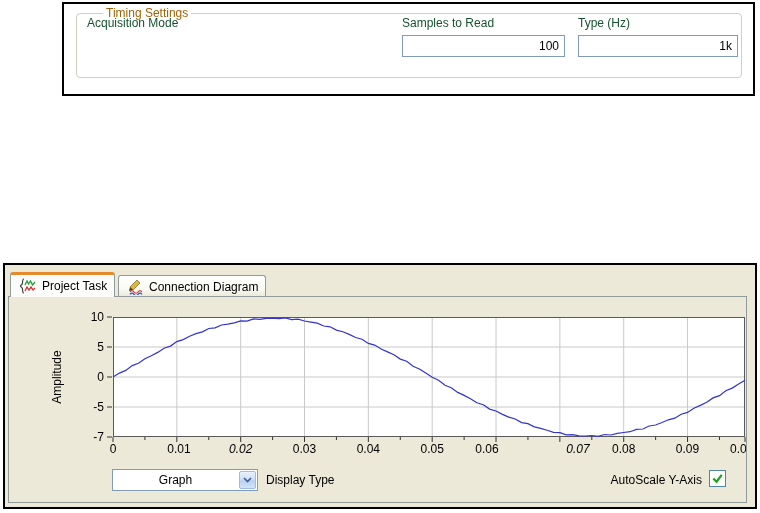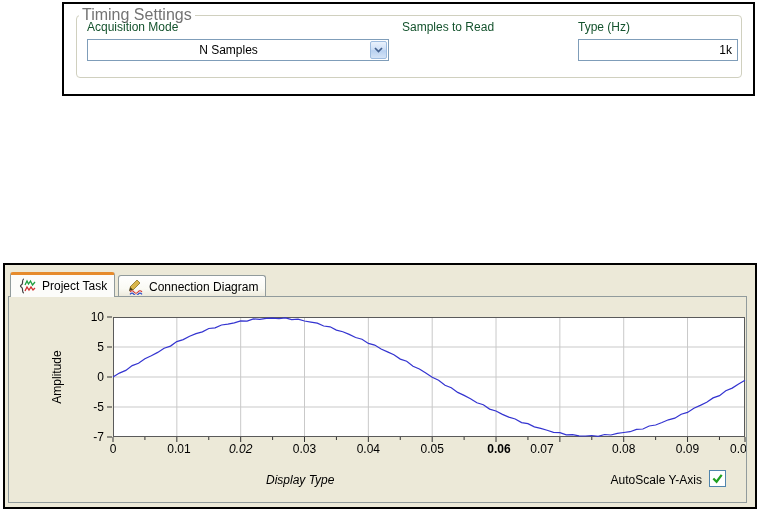--- a/index.html
+++ b/index.html
@@ -12,21 +12,21 @@
   
   .timing-panel{
     position:absolute;left:62px;top:2px;width:693px;height:94px;
     border:2px solid #000;background:#fff;box-sizing:border-box;
   }
   .groupbox{
     position:absolute;left:12px;top:2px;width:664px;height:70px;
     border:1px solid #d0d0bf;border-radius:4px;margin:0;padding:0;
   }
   .groupbox legend{
-    margin-left:2px;padding:0 3px;font-size:16px;color:#737373;
+    margin-left:26px;padding:0 3px;font-size:12px;color:#a16207;
   }
   .field{position:absolute;top:-4px;}
   .fld-label{display:block;margin-bottom:5px;color:#14532d;}
   .field-acq{left:10px;width:302px;}
   .field-samples{left:325px;width:163px;}
   .field-rate{left:501px;width:160px;}
   .xp-input{
     display:block;width:100%;height:22px;box-sizing:border-box;
     border:1px solid #7f9db9;background:#fff;text-align:right;
     padding:0 5px;font:12px "Liberation Sans",sans-serif;color:#000;
@@ -73,51 +73,44 @@
   .y-axis-title{
     position:absolute;left:8px;top:73px;width:80px;text-align:center;
     transform:rotate(-90deg);font-size:12px;
   }
   .ytick{position:absolute;left:0;width:95px;text-align:right;font-size:12px;height:14px;}
   .xtick{position:absolute;top:145px;width:44px;text-align:center;font-size:12px;white-space:nowrap;}
   #plot{position:absolute;left:104px;top:20px;overflow:visible;}
 
   
   .display-combo{position:absolute;left:103px;top:172px;width:146px;}
-  .display-label{position:absolute;left:257px;top:176px;font-style:italic;}
+  .display-label{position:absolute;left:257px;top:176px;}
   .autoscale-label{position:absolute;right:44px;top:176px;}
   .checkbox{
     position:absolute;right:20px;top:173px;width:17px;height:17px;box-sizing:border-box;
     border:1px solid #5085ad;background:#fff;cursor:pointer;
     display:flex;align-items:center;justify-content:center;
   }
   .checkbox svg{display:none;}
   .checkbox.checked svg{display:block;}
 </style>
 </head>
 <body>
 
 <section class="timing-panel">
   <fieldset class="groupbox">
     <legend>Timing Settings</legend>
 
     <div class="field field-acq">
       <span class="fld-label">Acquisition Mode</span>
-      <div class="combo">
-        <span class="combo-text">N Samples</span>
-        <span class="combo-btn">
-          <svg width="9" height="6" viewBox="0 0 9 6">
-              <path d="M1,1 L4.5,4.6 L8,1" stroke="#44618e" stroke-width="1.7" fill="none"></path>
-            </svg>
-        </span>
-      </div>
     </div>
 
     <div class="field field-samples">
       <span class="fld-label">Samples to Read</span>
+      <input class="xp-input" readonly="" value="100" style="">
     </div>
 
     <div class="field field-rate">
       <span class="fld-label">Type (Hz)</span>
       <input class="xp-input" readonly="" value="1k" style="">
     </div>
   </fieldset>
 </section>
 
 <section class="tab-panel">
@@ -184,38 +177,46 @@
         <line x1="632" y1="120" x2="632" y2="125" stroke="#333"></line>
         <line x1="-6" y1="0" x2="-1" y2="0" stroke="#333"></line>
         <line x1="-6" y1="30" x2="-1" y2="30" stroke="#333"></line>
         <line x1="-6" y1="60" x2="-1" y2="60" stroke="#333"></line>
         <line x1="-6" y1="90" x2="-1" y2="90" stroke="#333"></line>
         <line x1="-6" y1="120" x2="-1" y2="120" stroke="#333"></line>
         <rect x="0.5" y="0.5" width="631" height="119" fill="none" stroke="#5a5a5a"></rect>
         <polyline points="0.0,60.0 6.4,56.1 12.8,53.4 19.2,48.6 25.5,46.3 31.9,41.8 38.3,38.7 44.7,35.4 51.1,31.2 57.5,29.1 63.8,24.6 70.2,22.6 76.6,19.3 83.0,16.6 89.4,14.9 95.8,11.5 102.1,10.9 108.5,8.0 114.9,7.1 121.3,5.8 127.7,3.9 134.1,4.1 140.4,1.9 146.8,2.4 153.2,1.3 159.6,1.1 166.0,1.7 172.4,0.8 178.7,2.6 185.1,2.2 191.5,4.0 197.9,5.1 204.3,6.2 210.7,9.0 217.1,9.8 223.4,13.1 229.8,14.7 236.2,17.4 242.6,20.5 249.0,22.2 255.4,26.4 261.7,28.1 268.1,32.0 274.5,34.9 280.9,37.8 287.3,42.1 293.7,44.3 300.0,49.2 306.4,52.0 312.8,56.1 319.2,60.2 325.6,63.2 332.0,68.2 338.3,70.7 344.7,75.4 351.1,78.4 357.5,81.7 363.9,85.8 370.3,87.8 376.6,92.1 383.0,94.0 389.4,97.4 395.8,100.1 402.2,102.0 408.6,105.6 414.9,106.7 421.3,109.9 427.7,111.3 434.1,113.2 440.5,115.3 446.9,115.6 453.3,117.9 459.6,117.6 466.0,118.9 472.4,119.0 478.8,118.5 485.2,119.3 491.6,117.5 497.9,118.0 504.3,116.3 510.7,115.5 517.1,114.7 523.5,112.4 529.9,112.0 536.2,109.0 542.6,108.0 549.0,105.5 555.4,102.8 561.8,101.2 568.2,97.2 574.5,95.4 580.9,91.3 587.3,88.4 593.7,85.3 600.1,80.9 606.5,78.6 612.8,73.7 619.2,71.1 625.6,67.0 632.0,63.2" fill="none" stroke="#3434d0" stroke-width="1.2"></polyline>
       </svg>
 
+    <div class="combo display-combo">
+      <span class="combo-text">Graph</span>
+      <span class="combo-btn">
+        <svg width="9" height="6" viewBox="0 0 9 6">
+            <path d="M1,1 L4.5,4.6 L8,1" stroke="#44618e" stroke-width="1.7" fill="none"></path>
+          </svg>
+      </span>
+    </div>
     <span class="display-label">Display Type</span>
 
     <span class="autoscale-label">AutoScale Y-Axis</span>
     <span class="checkbox checked" id="autoscale-cb">
       <svg width="13" height="13" viewBox="0 0 14 14">
         <polyline points="2.5,7 6,10.5 11.5,3" stroke="#1fa01f" stroke-width="2.4" fill="none"></polyline>
       </svg>
     </span>
   <div class="ytick" style="top: 13px; width: 95px;">10</div>
       <div class="ytick" style="top: 43px; width: 95px;">5</div>
       <div class="ytick" style="top: 73px; width: 95px;">0</div>
       <div class="ytick" style="top: 103px; width: 95px;">-5</div>
       <div class="ytick" style="top: 133px; width: 95px;">-7</div>
       <div class="xtick" style="left: 82px;">0</div>
       <div class="xtick" style="left: 148px;">0.01</div>
       <div class="xtick" style="left: 209.677px; font-style: italic;">0.02</div>
       <div class="xtick" style="left: 273.515px;">0.03</div>
       <div class="xtick" style="left: 337.354px;">0.04</div>
       <div class="xtick" style="left: 401.192px;">0.05</div>
-      <div class="xtick" style="left: 468px; font-weight: bold;">0.06</div>
-      <div class="xtick" style="left: 511px;">0.07</div>
+      <div class="xtick" style="left: 456px;">0.06</div>
+      <div class="xtick" style="left: 547px; font-style: italic;">0.07</div>
       <div class="xtick" style="left: 592.707px;">0.08</div>
       <div class="xtick" style="left: 656.545px;">0.09</div>
       <div class="xtick" style="left: 714px;">0.099</div>
     </div>
 </section>
 
 </body></html>

